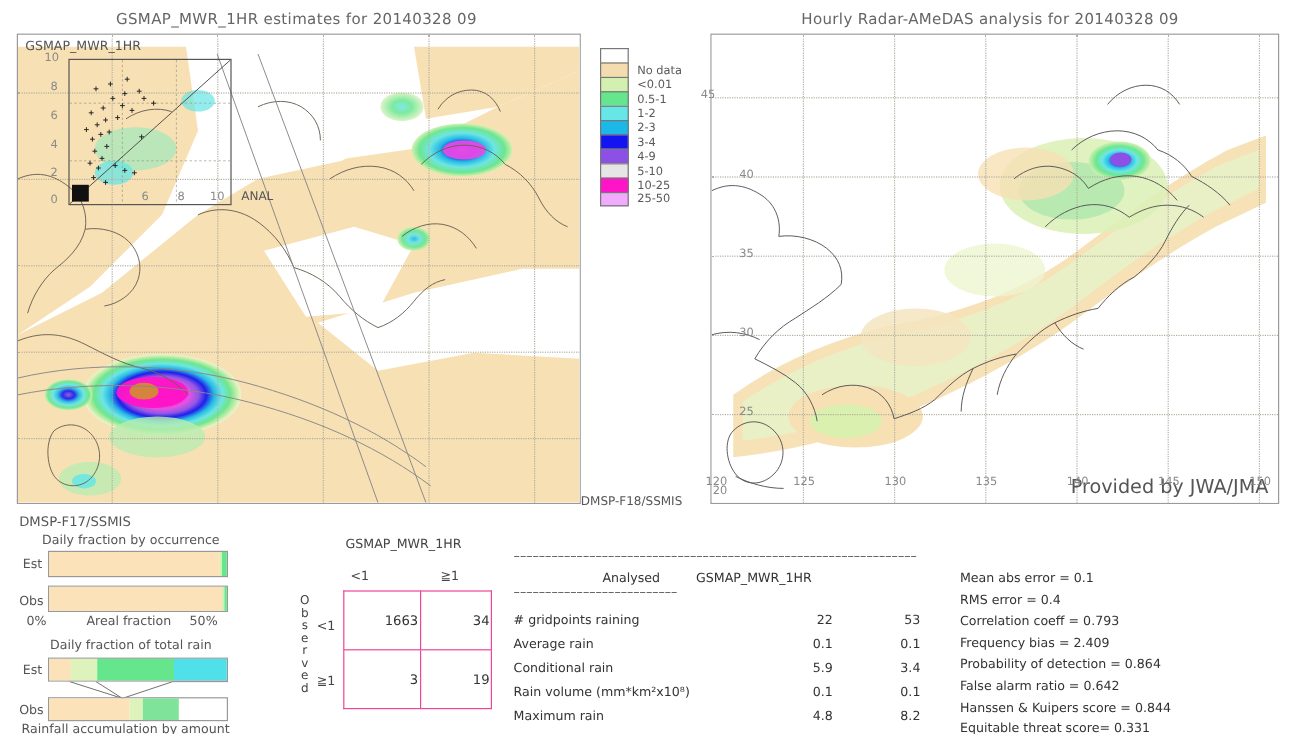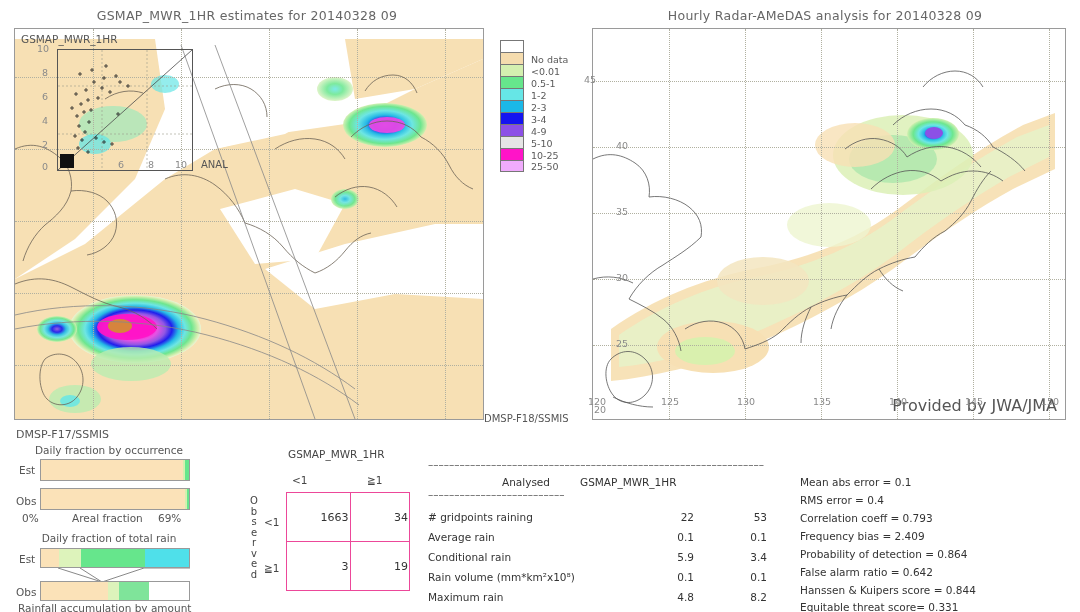--- a/index.html
+++ b/index.html
@@ -387,21 +387,21 @@
     <div class="seg" style="width:2.4%;background:#66e68c;"></div>
   </div>
   <div class="barlbl" style="left:16px;top:495px;">Obs</div>
   <div class="barrow" style="left:40px;top:488px;width:150px;height:22px;">
     <div class="seg" style="width:97.6%;background:#fbe2b8;"></div>
     <div class="seg" style="width:1.2%;background:#d4f0b0;"></div>
     <div class="seg" style="width:1.2%;background:#66e68c;"></div>
   </div>
   <div class="axlbl" style="left:22px;top:512px;">0%</div>
   <div class="axlbl" style="left:72px;top:512px;">Areal fraction</div>
-  <div class="axlbl" style="left:158px;top:512px;">69%</div>
+  <div class="axlbl" style="left:158px;top:512px;">50%</div>
 
   <div class="bars-title" style="left:14px;top:532px;width:190px;">Daily fraction of total rain</div>
   <div class="barlbl" style="left:19px;top:553px;">Est</div>
   <div class="barrow" style="left:40px;top:548px;width:150px;height:20px;">
     <div class="seg" style="width:12%;background:#fbe2b8;"></div>
     <div class="seg" style="width:15%;background:#ddf3bb;"></div>
     <div class="seg" style="width:43%;background:#66e68c;"></div>
     <div class="seg" style="width:30%;background:#4fe0ea;"></div>
   </div>
   <svg style="position:absolute;left:40px;top:568px;width:150px;height:14px;">

